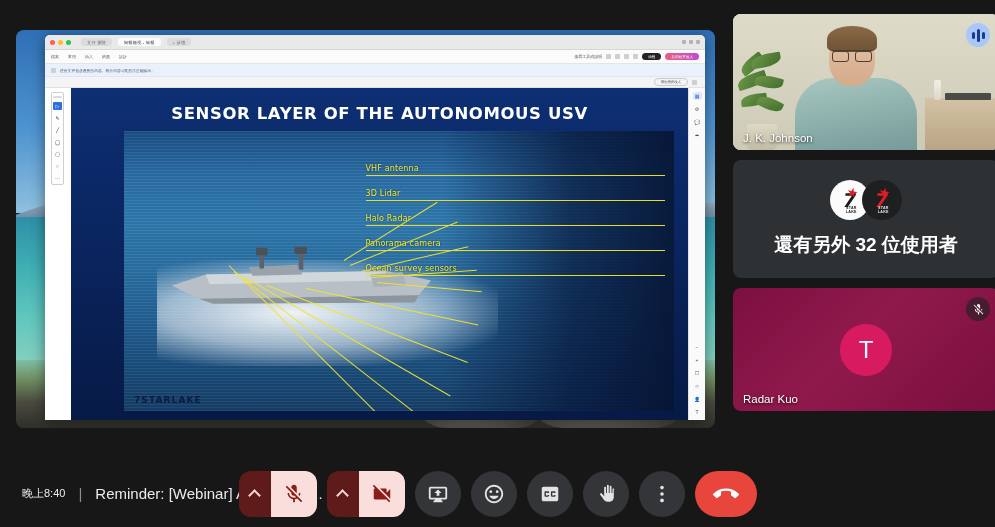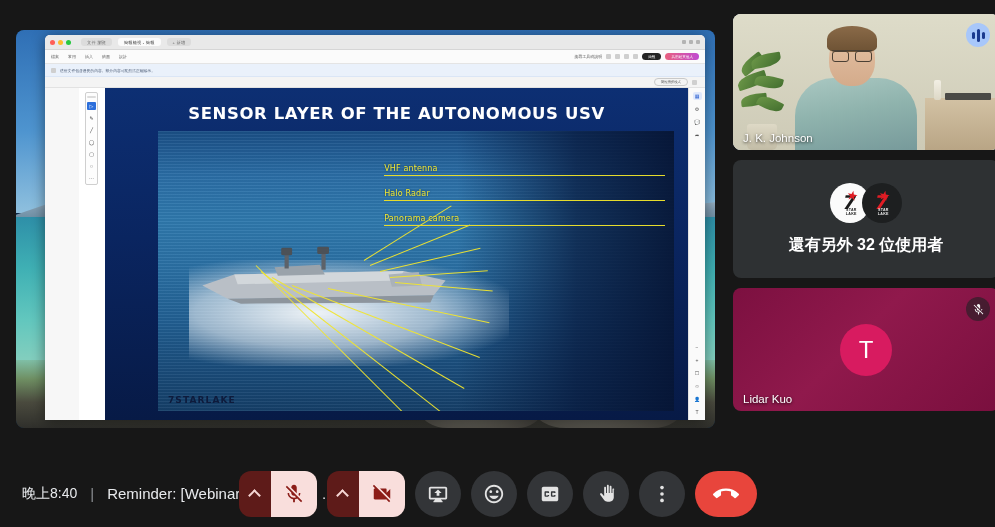--- a/index.html
+++ b/index.html
@@ -96,21 +96,21 @@
   .notice-txt { font-size: 3.8px; color: #4a5a74; white-space: nowrap; }
   .win-subbar {
     height: 11px; background: #f4f4f4; border-bottom: 1px solid #e2e2e2;
     display: flex; align-items: center; justify-content: flex-end; gap: 4px; padding: 0 8px;
   }
   .pill-sm {
     font-size: 3.4px; color: #5a5a5a; border: 1px solid #c9c9c9;
     border-radius: 6px; padding: 1px 6px; white-space: nowrap;
   }
 
-  .win-body { position: absolute; left: 0; right: 0; top: 53px; bottom: 0; background: #fff; margin-left: 34px; }
+  .win-body { position: absolute; left: 0; right: 0; top: 53px; bottom: 0; background: #fff; }
 
   
   .tool-palette {
     position: absolute; left: 6px; top: 4px; width: 13px;
     background: #fdfdfd; border: 1px solid #cfcfcf; border-radius: 2px;
     padding: 3px 0 2px; display: flex; flex-direction: column;
     align-items: center; gap: 4px;
   }
   .tp-grip { width: 9px; height: 2px; background: #dcdcdc; border-radius: 1px; }
   .tp-item {
@@ -277,21 +277,21 @@
   .mark-star {
     position: absolute; left: 50%; top: 6px; transform: translateX(-30%) rotate(12deg);
     color: #e01c24; font-size: 13px; line-height: 1;
   }
   .mark-sub {
     position: absolute; left: 50%; bottom: 6px; transform: translateX(-38%);
     font-size: 3.6px; font-weight: 700; letter-spacing: .3px; line-height: 1.15;
     text-align: center; color: #1a1a1a; white-space: nowrap;
   }
   .logo-circle.dark .mark-sub { color: #e6e6e6; }
-  .more-label { color: #fff; font-size: 16px; font-weight: 600; }
+  .more-label { color: #fff; font-size: 19px; font-weight: 600; }
 
   .tile-avatar {
     height: 123px;
     background: linear-gradient(135deg,#7c1040 0%, #90194c 45%, #7a0f3e 100%);
     display: flex; align-items: center; justify-content: center;
   }
   .avatar-circle {
     width: 52px; height: 52px; border-radius: 50%; background: #d81b60;
     display: flex; align-items: center; justify-content: center;
     color: #fff; font-size: 24px; font-weight: 400;
@@ -301,21 +301,21 @@
     border-radius: 50%; background: rgba(32,33,36,.62);
     display: flex; align-items: center; justify-content: center;
   }
 
   
   .bottombar {
     position: absolute; left: 0; right: 0; bottom: 0; height: 67px;
     background: #171717; display: flex; align-items: center;
   }
   .meta { display: flex; align-items: center; gap: 13px; padding-left: 22px; white-space: nowrap; }
-  .meta-time { color: #e8eaed; font-size: 14px; font-weight: 500; }
+  .meta-time { color: #e8eaed; font-size: 11px; font-weight: 500; }
   .meta-sep { color: #8a8d91; font-size: 15px; }
   .meta-title { color: #e8eaed; font-size: 15px; font-weight: 500; }
 
   .controls {
     position: absolute; left: 50%; transform: translateX(-50%);
     display: flex; align-items: center; gap: 10px;
   }
   .split {
     display: flex; align-items: center; height: 46px;
     border-radius: 12px; overflow: hidden;
@@ -445,25 +445,33 @@
             <div class="leader" style="left:22%;top:52%;width:43%;transform:rotate(30deg);"></div>
             <div class="leader" style="left:20%;top:50%;width:46%;transform:rotate(38deg);"></div>
             <div class="leader" style="left:19%;top:48%;width:47%;transform:rotate(45deg);"></div>
 
             <div class="labels">
               <div class="lbl-row">
                 <span class="txt">VHF antenna</span>
                 <span class="rule"></span>
               </div>
               <div class="lbl-row">
+                <span class="txt">3D Lidar</span>
+                <span class="rule"></span>
+              </div>
+              <div class="lbl-row">
                 <span class="txt">Halo Radar</span>
                 <span class="rule"></span>
               </div>
               <div class="lbl-row">
                 <span class="txt">Panorama camera</span>
+                <span class="rule"></span>
+              </div>
+              <div class="lbl-row">
+                <span class="txt">Ocean survey sensors</span>
                 <span class="rule"></span>
               </div>
             </div>
 
             <div class="wm">7STARLAKE</div>
           </div>
         </div>
 
         <div class="right-rail">
           <span class="rr-icn sel">▦</span>
@@ -530,21 +538,21 @@
       <div class="more-label">還有另外 32 位使用者</div>
     </div>
 
     <div class="tile tile-avatar">
       <div class="avatar-circle">T</div>
       <div class="mute-badge">
         <svg width="13" height="13" viewBox="0 0 24 24" fill="#f1f1f1">
           <path d="M19 11h-1.7c0 .74-.16 1.43-.43 2.05l1.23 1.23c.56-.98.9-2.09.9-3.28zM15 11.16V5c0-1.66-1.34-3-3-3S9 3.34 9 5v.18l6 5.98zM4.27 3L3 4.27l6 6V11c0 1.66 1.33 3 3 3 .22 0 .44-.03.65-.08l1.66 1.66c-.71.33-1.5.52-2.31.52-2.76 0-5.3-2.1-5.3-5.1H5c0 3.41 2.72 6.23 6 6.72V21h2v-3.28c.91-.13 1.77-.45 2.54-.9L19.73 21 21 19.73 4.27 3z"></path>
         </svg>
       </div>
-      <div class="tile-name">Lidar Kuo</div>
+      <div class="tile-name">Radar Kuo</div>
     </div>
 
   </div>
 
   <div class="bottombar">
 
     <div class="meta">
       <span class="meta-time">晚上8:40</span>
       <span class="meta-sep">|</span>
       <span class="meta-title">Reminder: [Webinar] Advancing ...</span>

